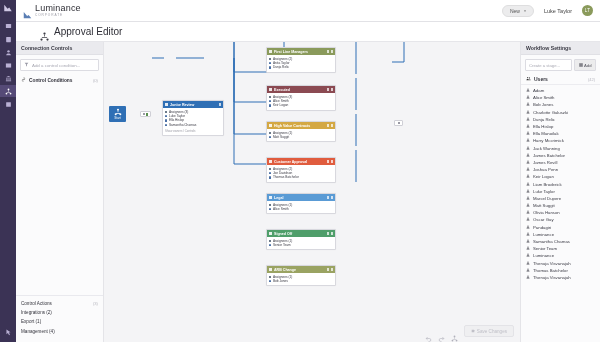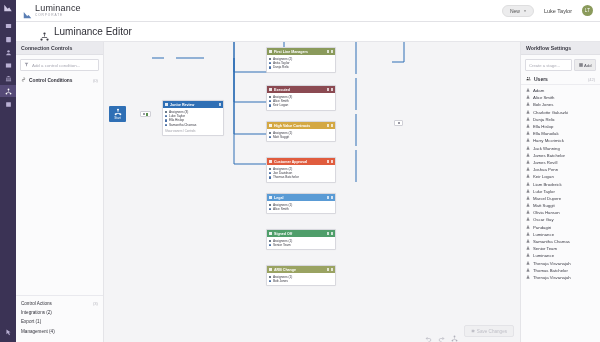--- a/index.html
+++ b/index.html
@@ -263,21 +263,21 @@
 
     <div class="titlebar">
       <div class="title-icon">
         <svg viewBox="0 0 24 24" fill="currentColor">
             <circle cx="12" cy="4" r="3"></circle>
             <circle cx="4" cy="20" r="3"></circle>
             <circle cx="20" cy="20" r="3"></circle>
             <path d="M11 7h2v5h-2zM5 14h14v2H5z"></path>
           </svg>
       </div>
-      <div class="page-title">Luminance Editor</div>
+      <div class="page-title">Approval Editor</div>
     </div>
 
     <div class="main">
 
       <div class="left-panel">
         <div class="panel-head">Connection Controls</div>
         <div class="panel-body">
           <div class="search-box">
             <span>
               <svg viewBox="0 0 24 24" fill="currentColor">

